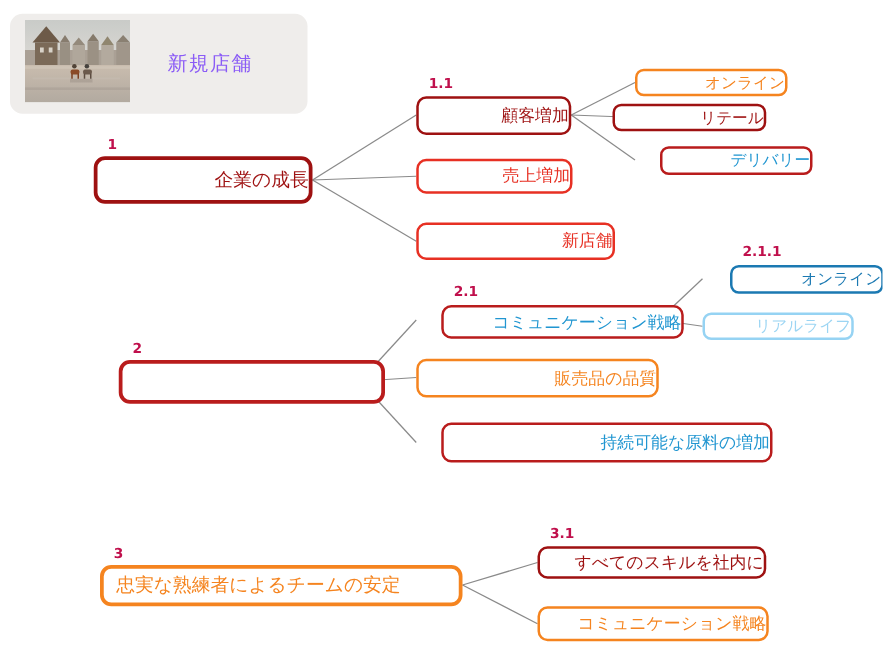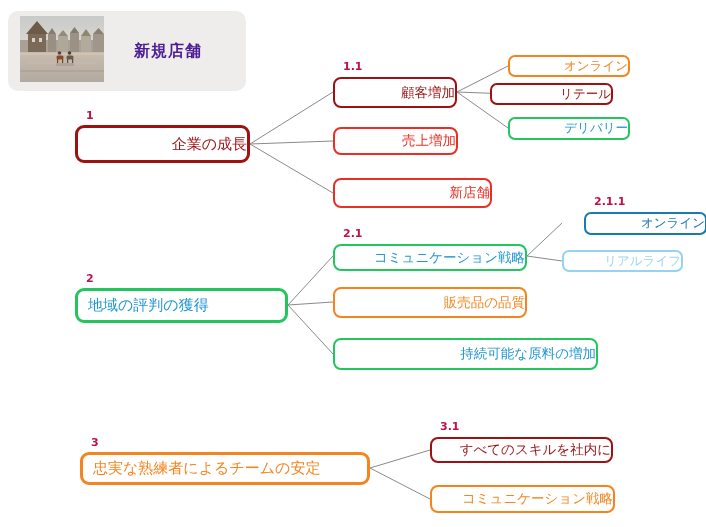--- a/index.html
+++ b/index.html
@@ -16,33 +16,33 @@
   
   .title-card {
     position:absolute; left:8px; top:11px; width:238px; height:80px;
     background:#efedeb; border-radius:10px;
   }
   .title-card .thumb {
     position:absolute; left:12px; top:5px; width:84px; height:66px; overflow:hidden;
   }
   .title-card .title-text {
     position:absolute; left:126px; top:0; height:80px; display:flex; align-items:center;
-    font-size:16px; color:#4c1d95; letter-spacing:1px;font-weight:bold;
+    font-size:16px; color:#8b5cf6; letter-spacing:1px;
   }
 
   
   .node {
     position:absolute; box-sizing:border-box; background:#ffffff;
     display:flex; align-items:center; justify-content:flex-end;
     white-space:nowrap; cursor:default;
   }
   .maroon    { border:2px solid #9e1111; color:#9e1111; }
   .red       { border:2px solid #e73023; color:#e73023; }
   .orange    { border:2px solid #f5841f; color:#f5841f; }
-  .blue      { border:2px solid #22c55e; color:#2196d1; }
+  .blue      { border:2px solid #b91c1c; color:#2196d1;margin-left:20px; }
   .darkblue  { border:2px solid #1b79b2; color:#1b79b2; }
   .lightblue { border:2px solid #96d3f3; color:#9cd5f3; }
   .root { border-width:3px; border-radius:9px; font-size:15px; }
   .mid  { border-radius:8px; font-size:13.5px; }
   .leaf { border-radius:7px; font-size:12.5px; }
   .left-align { justify-content:flex-start; padding-left:10px; }
   .num {
     position:absolute; top:-19px; left:8px;
     font-size:11px; font-weight:bold; color:#c0104c;
   }
@@ -136,21 +136,20 @@
   </div>
   <div class="node maroon leaf" style="left:490px;top:83px;width:123px;height:22px">
     <span>リテール</span>
   </div>
   <div class="node blue leaf" style="left:508px;top:117px;width:122px;height:23px">
     <span>デリバリー</span>
   </div>
 
   <div class="node blue root left-align" style="left:75px;top:288px;width:213px;height:35px">
     <span class="num">2</span>
-    <span>地域の評判の獲得</span>
   </div>
   <div class="node blue mid" style="left:333px;top:244px;width:194px;height:27px">
     <span class="num">2.1</span>
     <span>コミュニケーション戦略</span>
   </div>
   <div class="node darkblue leaf" style="left:584px;top:212px;width:123px;height:23px">
     <span class="num">2.1.1</span>
     <span>オンライン</span>
   </div>
   <div class="node lightblue leaf" style="left:562px;top:250px;width:121px;height:22px">

